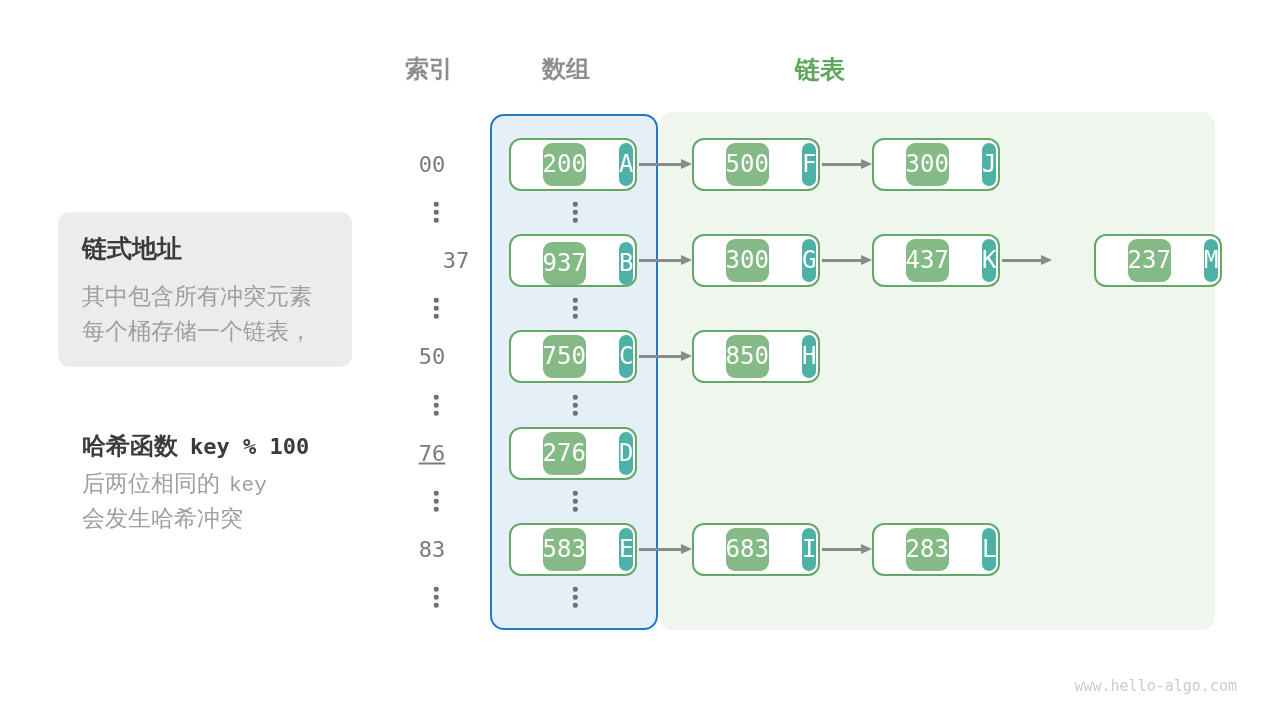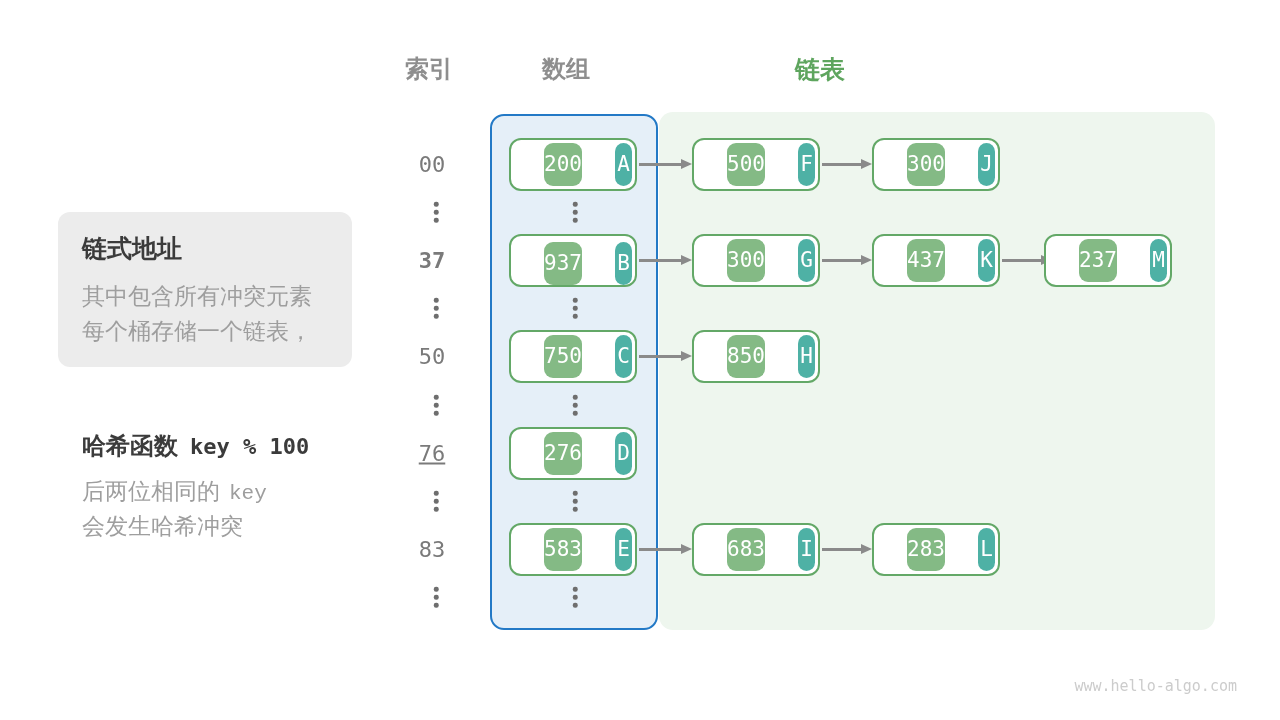--- a/index.html
+++ b/index.html
@@ -49,33 +49,33 @@
   .hdr-list-note{font-size:24px;font-weight:400;}
 
   .info-box{
     position:absolute;left:58px;top:212px;width:294px;height:155px;
     background:#ececec;border-radius:12px;padding:20px 24px;box-sizing:border-box;
   }
   .info-title{font-size:25px;font-weight:700;color:var(--gray-dark);margin-bottom:14px;}
   .info-line{font-size:23px;color:var(--gray-body);line-height:35px;white-space:nowrap;}
 
   .hash-note{position:absolute;left:82px;top:430px;}
-  .hash-line1{font-size:24px;font-weight:700;color:var(--gray-dark);margin-bottom:13px;white-space:nowrap;}
+  .hash-line1{font-size:24px;font-weight:700;color:var(--gray-dark);margin-bottom:5px;white-space:nowrap;}
   .mono-code{font-family:"DejaVu Sans Mono",monospace;font-size:22px;margin-left:12px;}
   .hash-line{font-size:23px;color:var(--gray-body);line-height:33px;white-space:nowrap;}
   .mono-gray{font-family:Liberation Mono, monospace;font-size:21px;margin-left:9px;margin-top:13px;}
 
   .node{
     position:absolute;width:128px;height:53px;background:#ffffff;
     border:2px solid var(--node-border);border-radius:12px;box-sizing:border-box;
     display:flex;align-items:center;justify-content:center;gap:3px;padding:0 3px;
   }
   .pill{
     height:43px;border-radius:9px;display:flex;align-items:center;justify-content:center;
-    color:#ffffff;font-family:"DejaVu Sans Mono",monospace;font-size:21px;margin-left:30px;
+    color:#ffffff;font-family:"DejaVu Sans Mono",monospace;font-size:24px;margin-left:30px;
   }
   .key-pill{width:60px;background:var(--key-cell);}
   .value-pill{width:55px;background:var(--value-cell);}
 
   .index-label{
     position:absolute;transform:translate(-50%,-50%);
     font-family:"DejaVu Sans Mono",monospace;font-size:22px;color:var(--gray-index);
   }
 
   .arrow{
@@ -143,21 +143,21 @@
         <div class="pill value-pill">F</div>
       </div>
       <div class="arrow" style="left: 822px; top: 158px; width: 50px;">
         <div class="arrow-line"></div>
         <div class="arrow-head"></div>
       </div>
       <div class="node" style="left: 872px; top: 137.5px;">
         <div class="pill key-pill">300</div>
         <div class="pill value-pill">J</div>
       </div>
-      <div class="index-label" style="left: 432px; top: 260px; font-weight: bold;">37</div>
+      <div class="index-label" style="left: 456px; top: 260px;">37</div>
       <div class="node" style="left: 509px; top: 233.5px; align-items: flex-end;">
         <div class="pill key-pill">937</div>
         <div class="pill value-pill">B</div>
       </div>
       <div class="arrow" style="left: 639px; top: 254px; width: 53px;">
         <div class="arrow-line"></div>
         <div class="arrow-head"></div>
       </div>
       <div class="node" style="left: 692px; top: 233.5px;">
         <div class="pill key-pill">300</div>
@@ -168,21 +168,21 @@
         <div class="arrow-head"></div>
       </div>
       <div class="node" style="left: 872px; top: 233.5px;">
         <div class="pill key-pill">437</div>
         <div class="pill value-pill">K</div>
       </div>
       <div class="arrow" style="left: 1002px; top: 254px; width: 50px;">
         <div class="arrow-line"></div>
         <div class="arrow-head"></div>
       </div>
-      <div class="node" style="left: 1044px; top: 233.5px;">
+      <div class="node" style="left: 1094px; top: 233.5px;">
         <div class="pill key-pill">237</div>
         <div class="pill value-pill">M</div>
       </div>
       <div class="index-label" style="left: 432px; top: 356px;">50</div>
       <div class="node" style="left: 509px; top: 329.5px;">
         <div class="pill key-pill">750</div>
         <div class="pill value-pill">C</div>
       </div>
       <div class="arrow" style="left: 639px; top: 350px; width: 53px;">
         <div class="arrow-line"></div>

